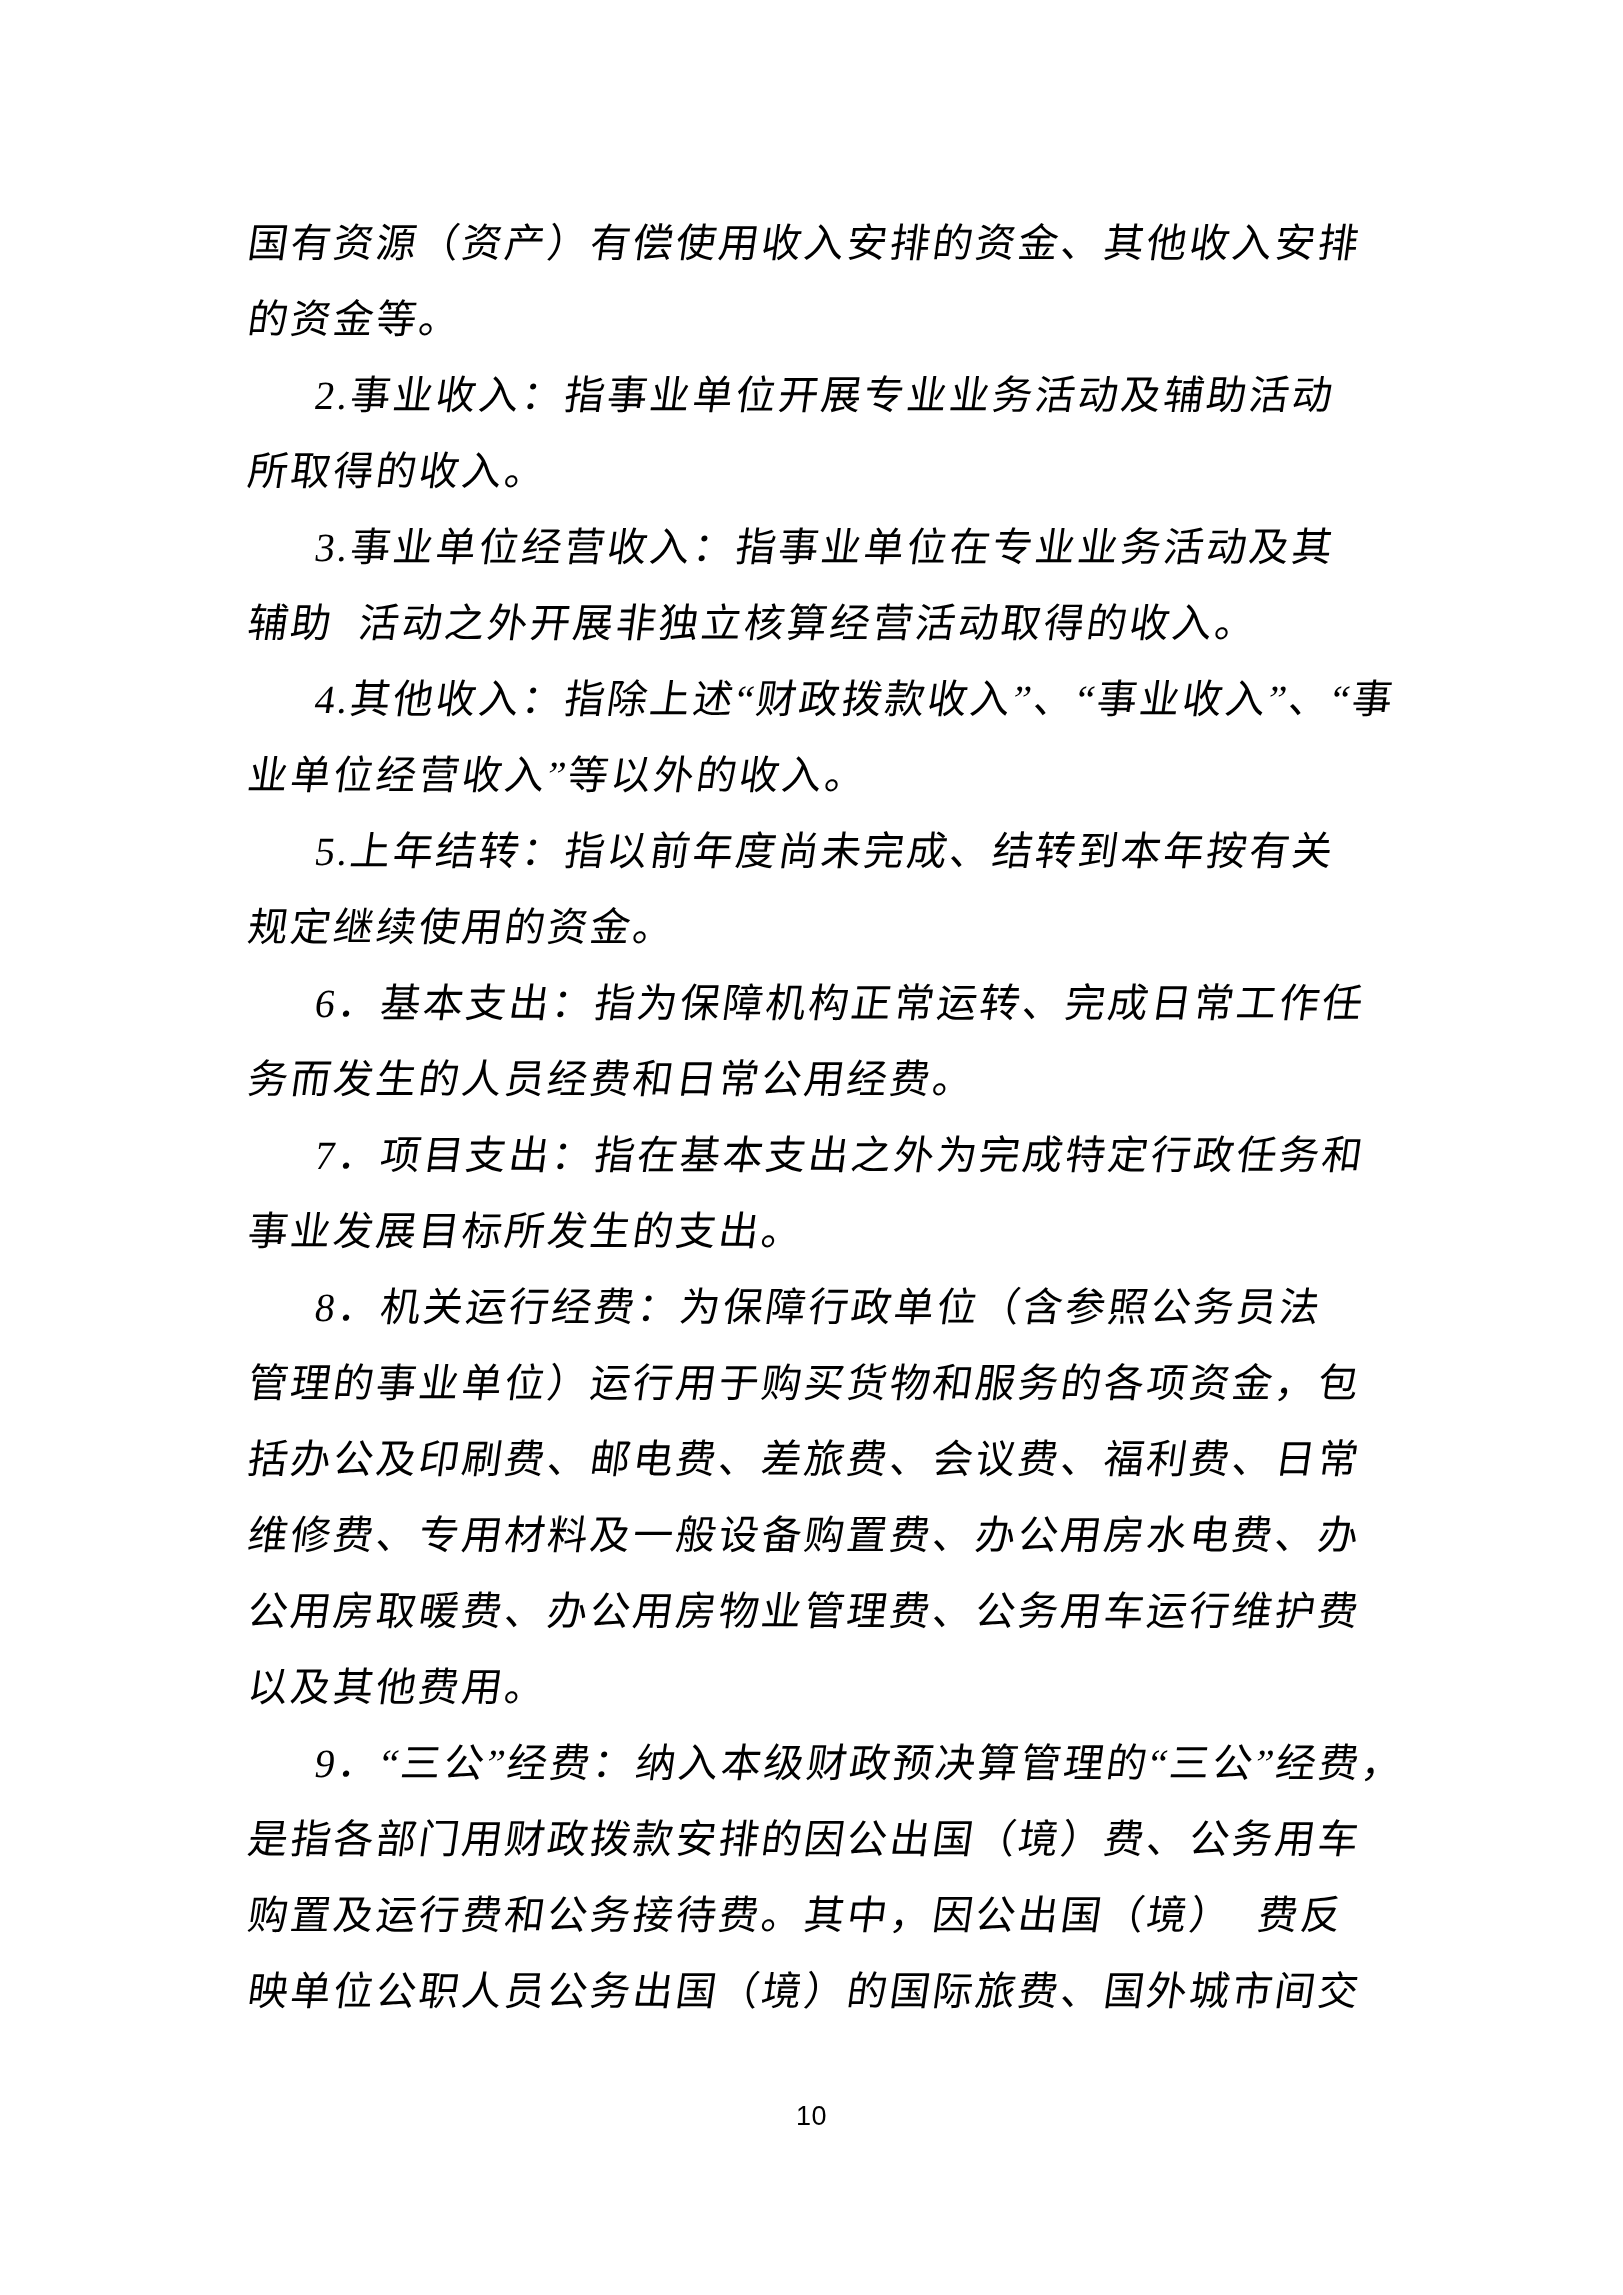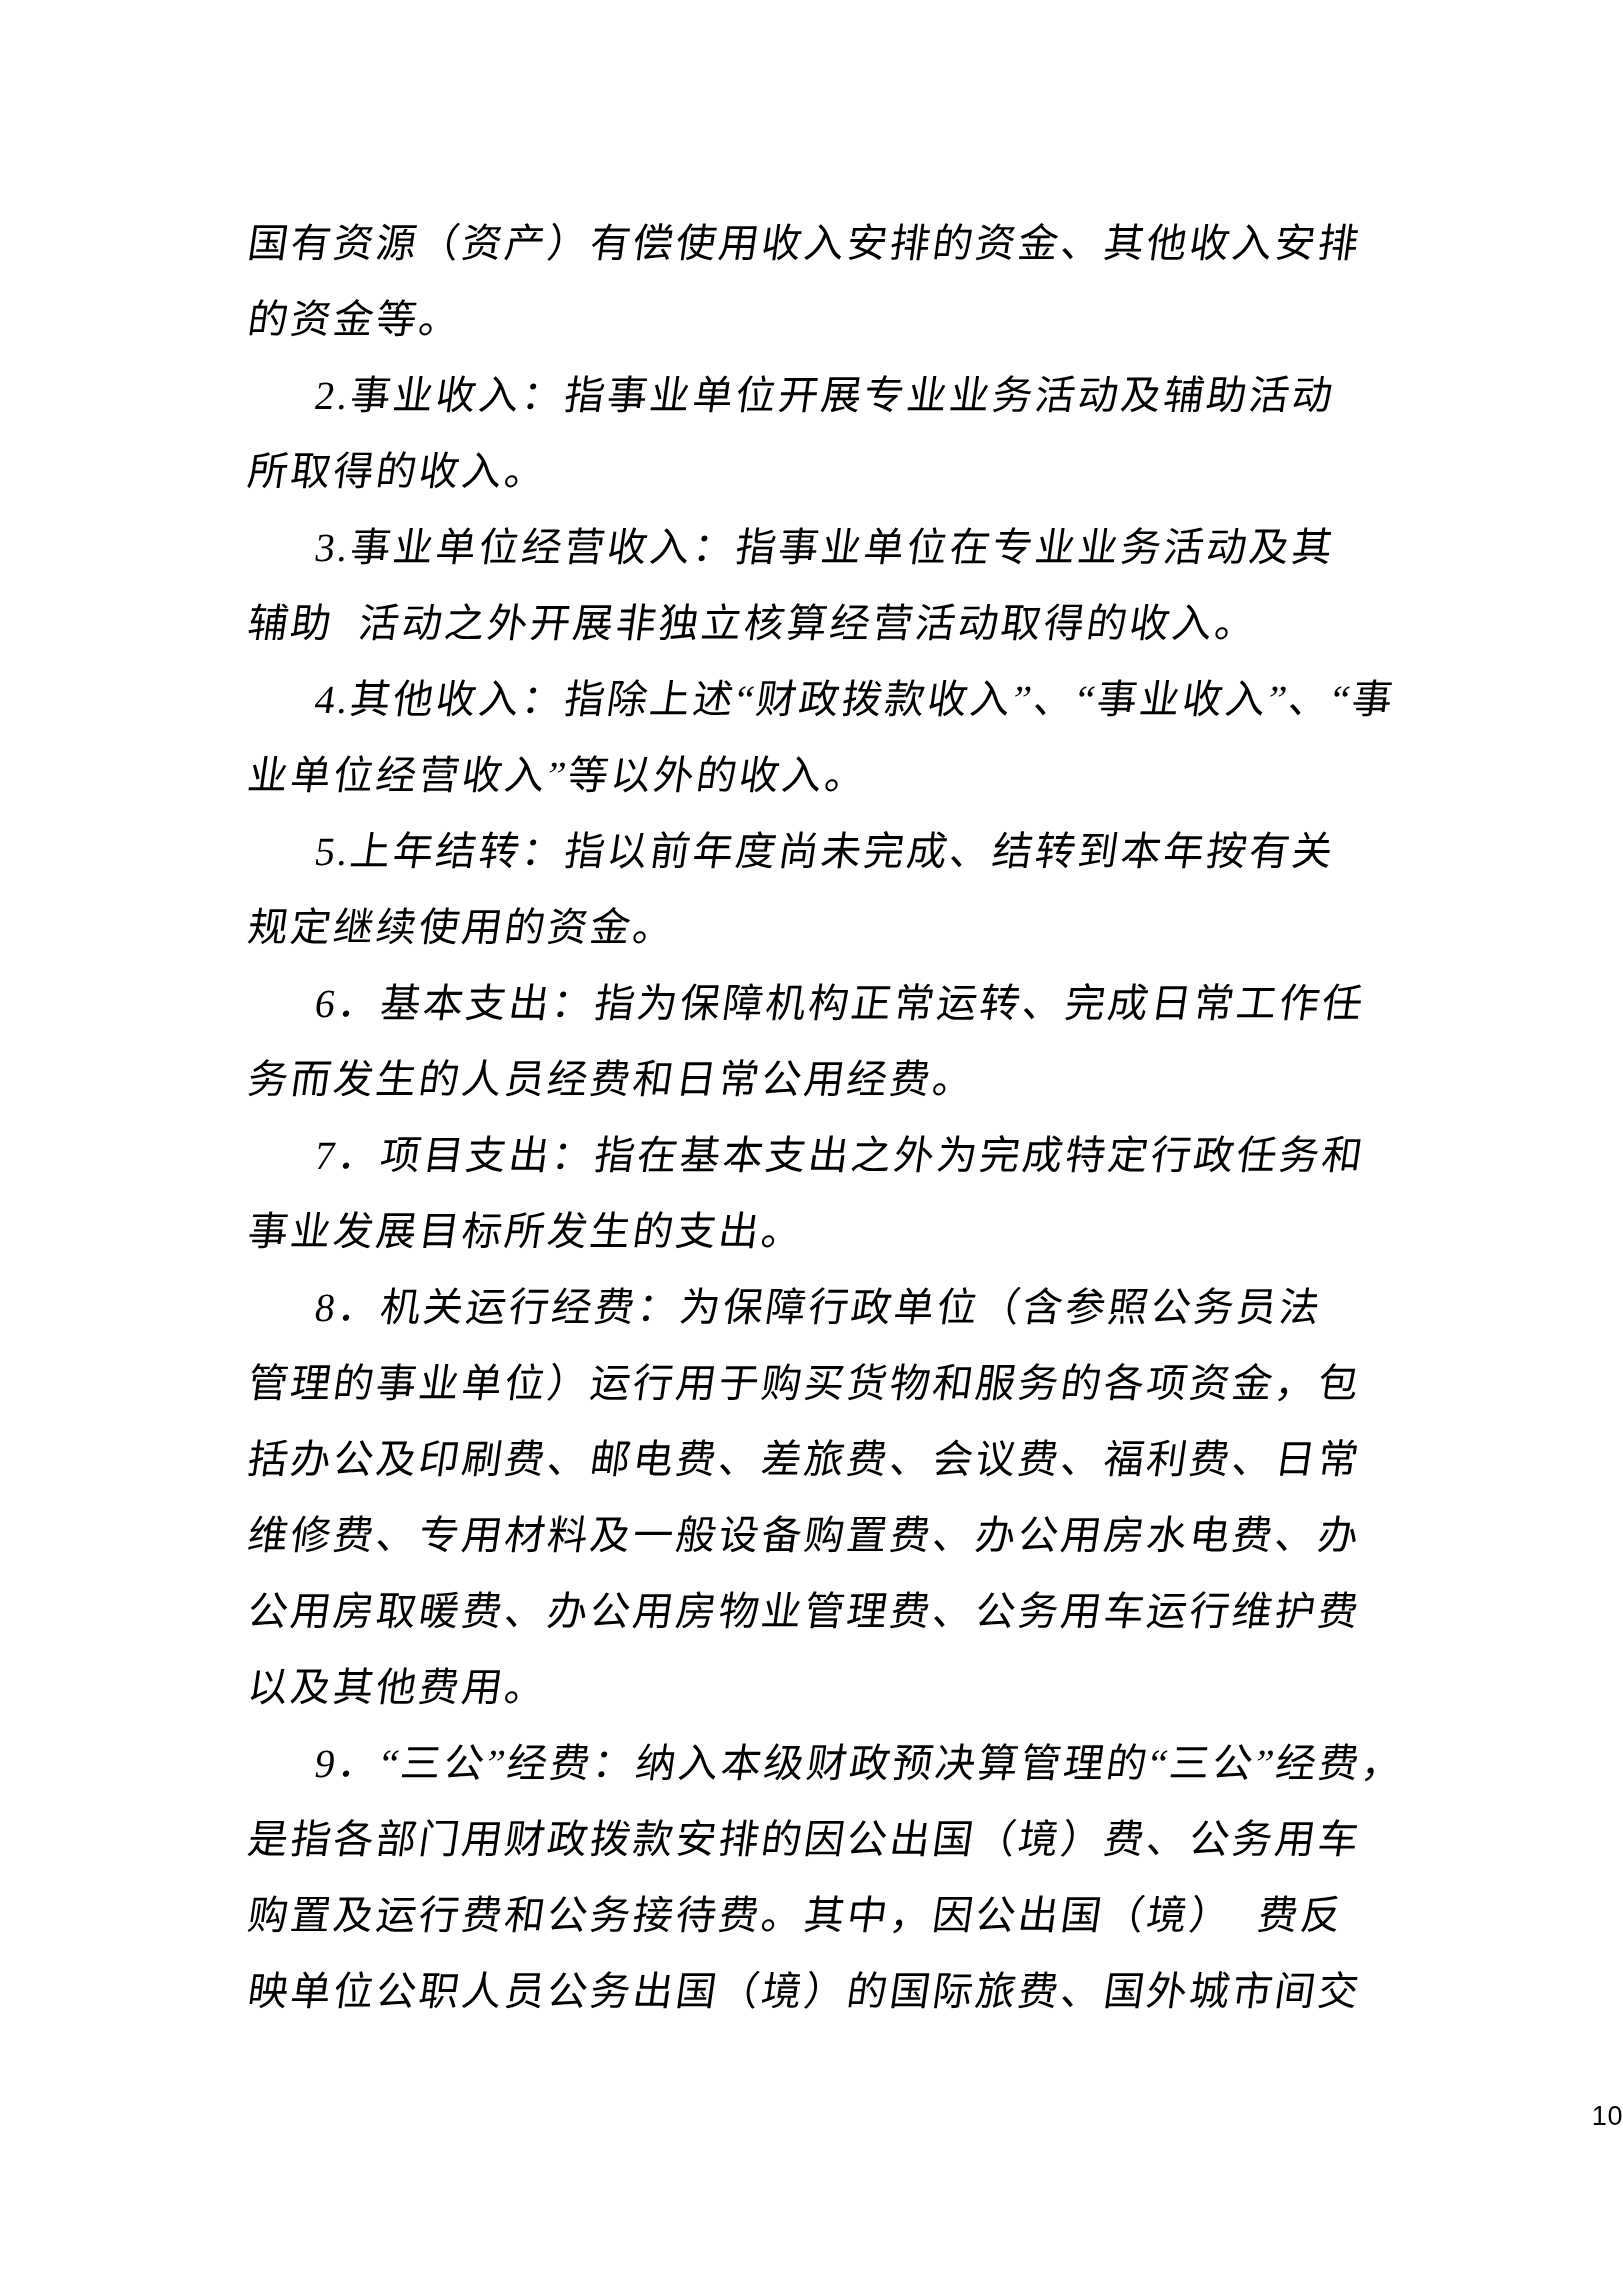--- a/index.html
+++ b/index.html
@@ -32,21 +32,21 @@
     transform-origin: 0 38px;
   }
   .line.indent {
     text-indent: 67px;
   }
   .page-number {
     position: absolute;
     top: 2098px;
     left: 0;
     width: 1623px;
-    text-align: right;
+    text-align: center;
     font-family: "Liberation Sans", sans-serif;
     font-size: 27px;
     line-height: 37px;
     letter-spacing: 0.6px;
     color: #000000;
   }
 </style>
 </head>
 <body>
 

